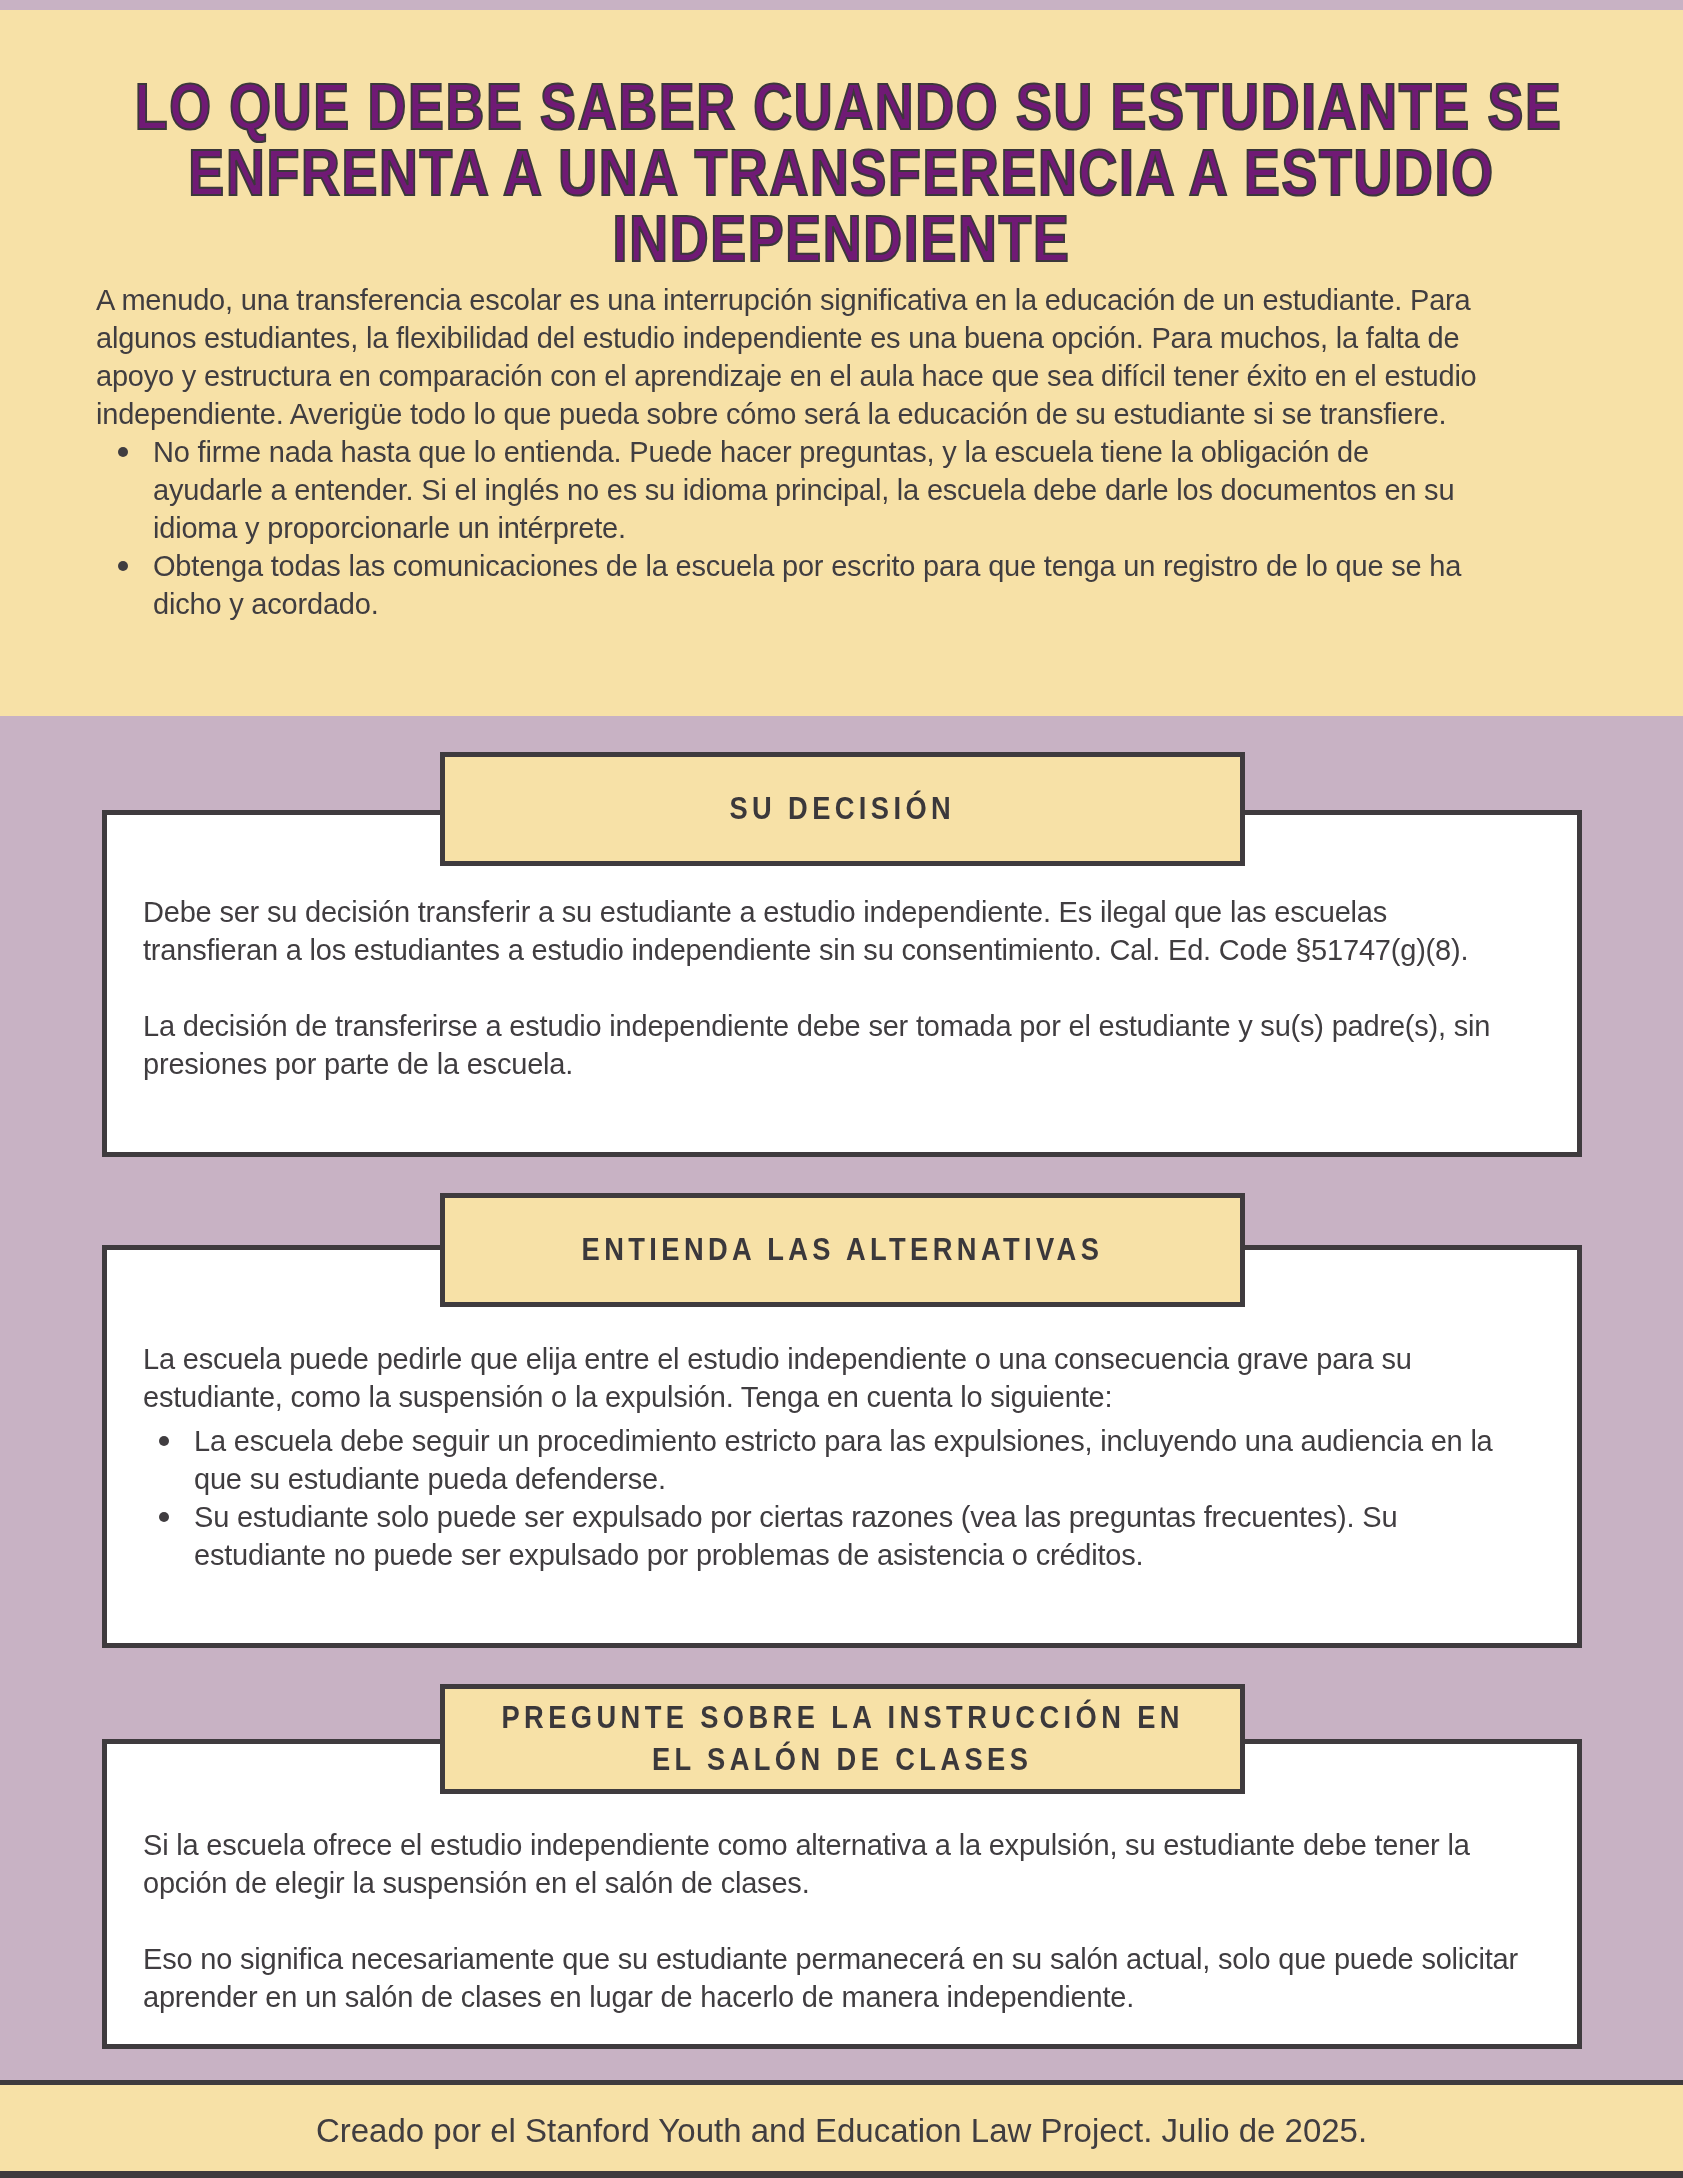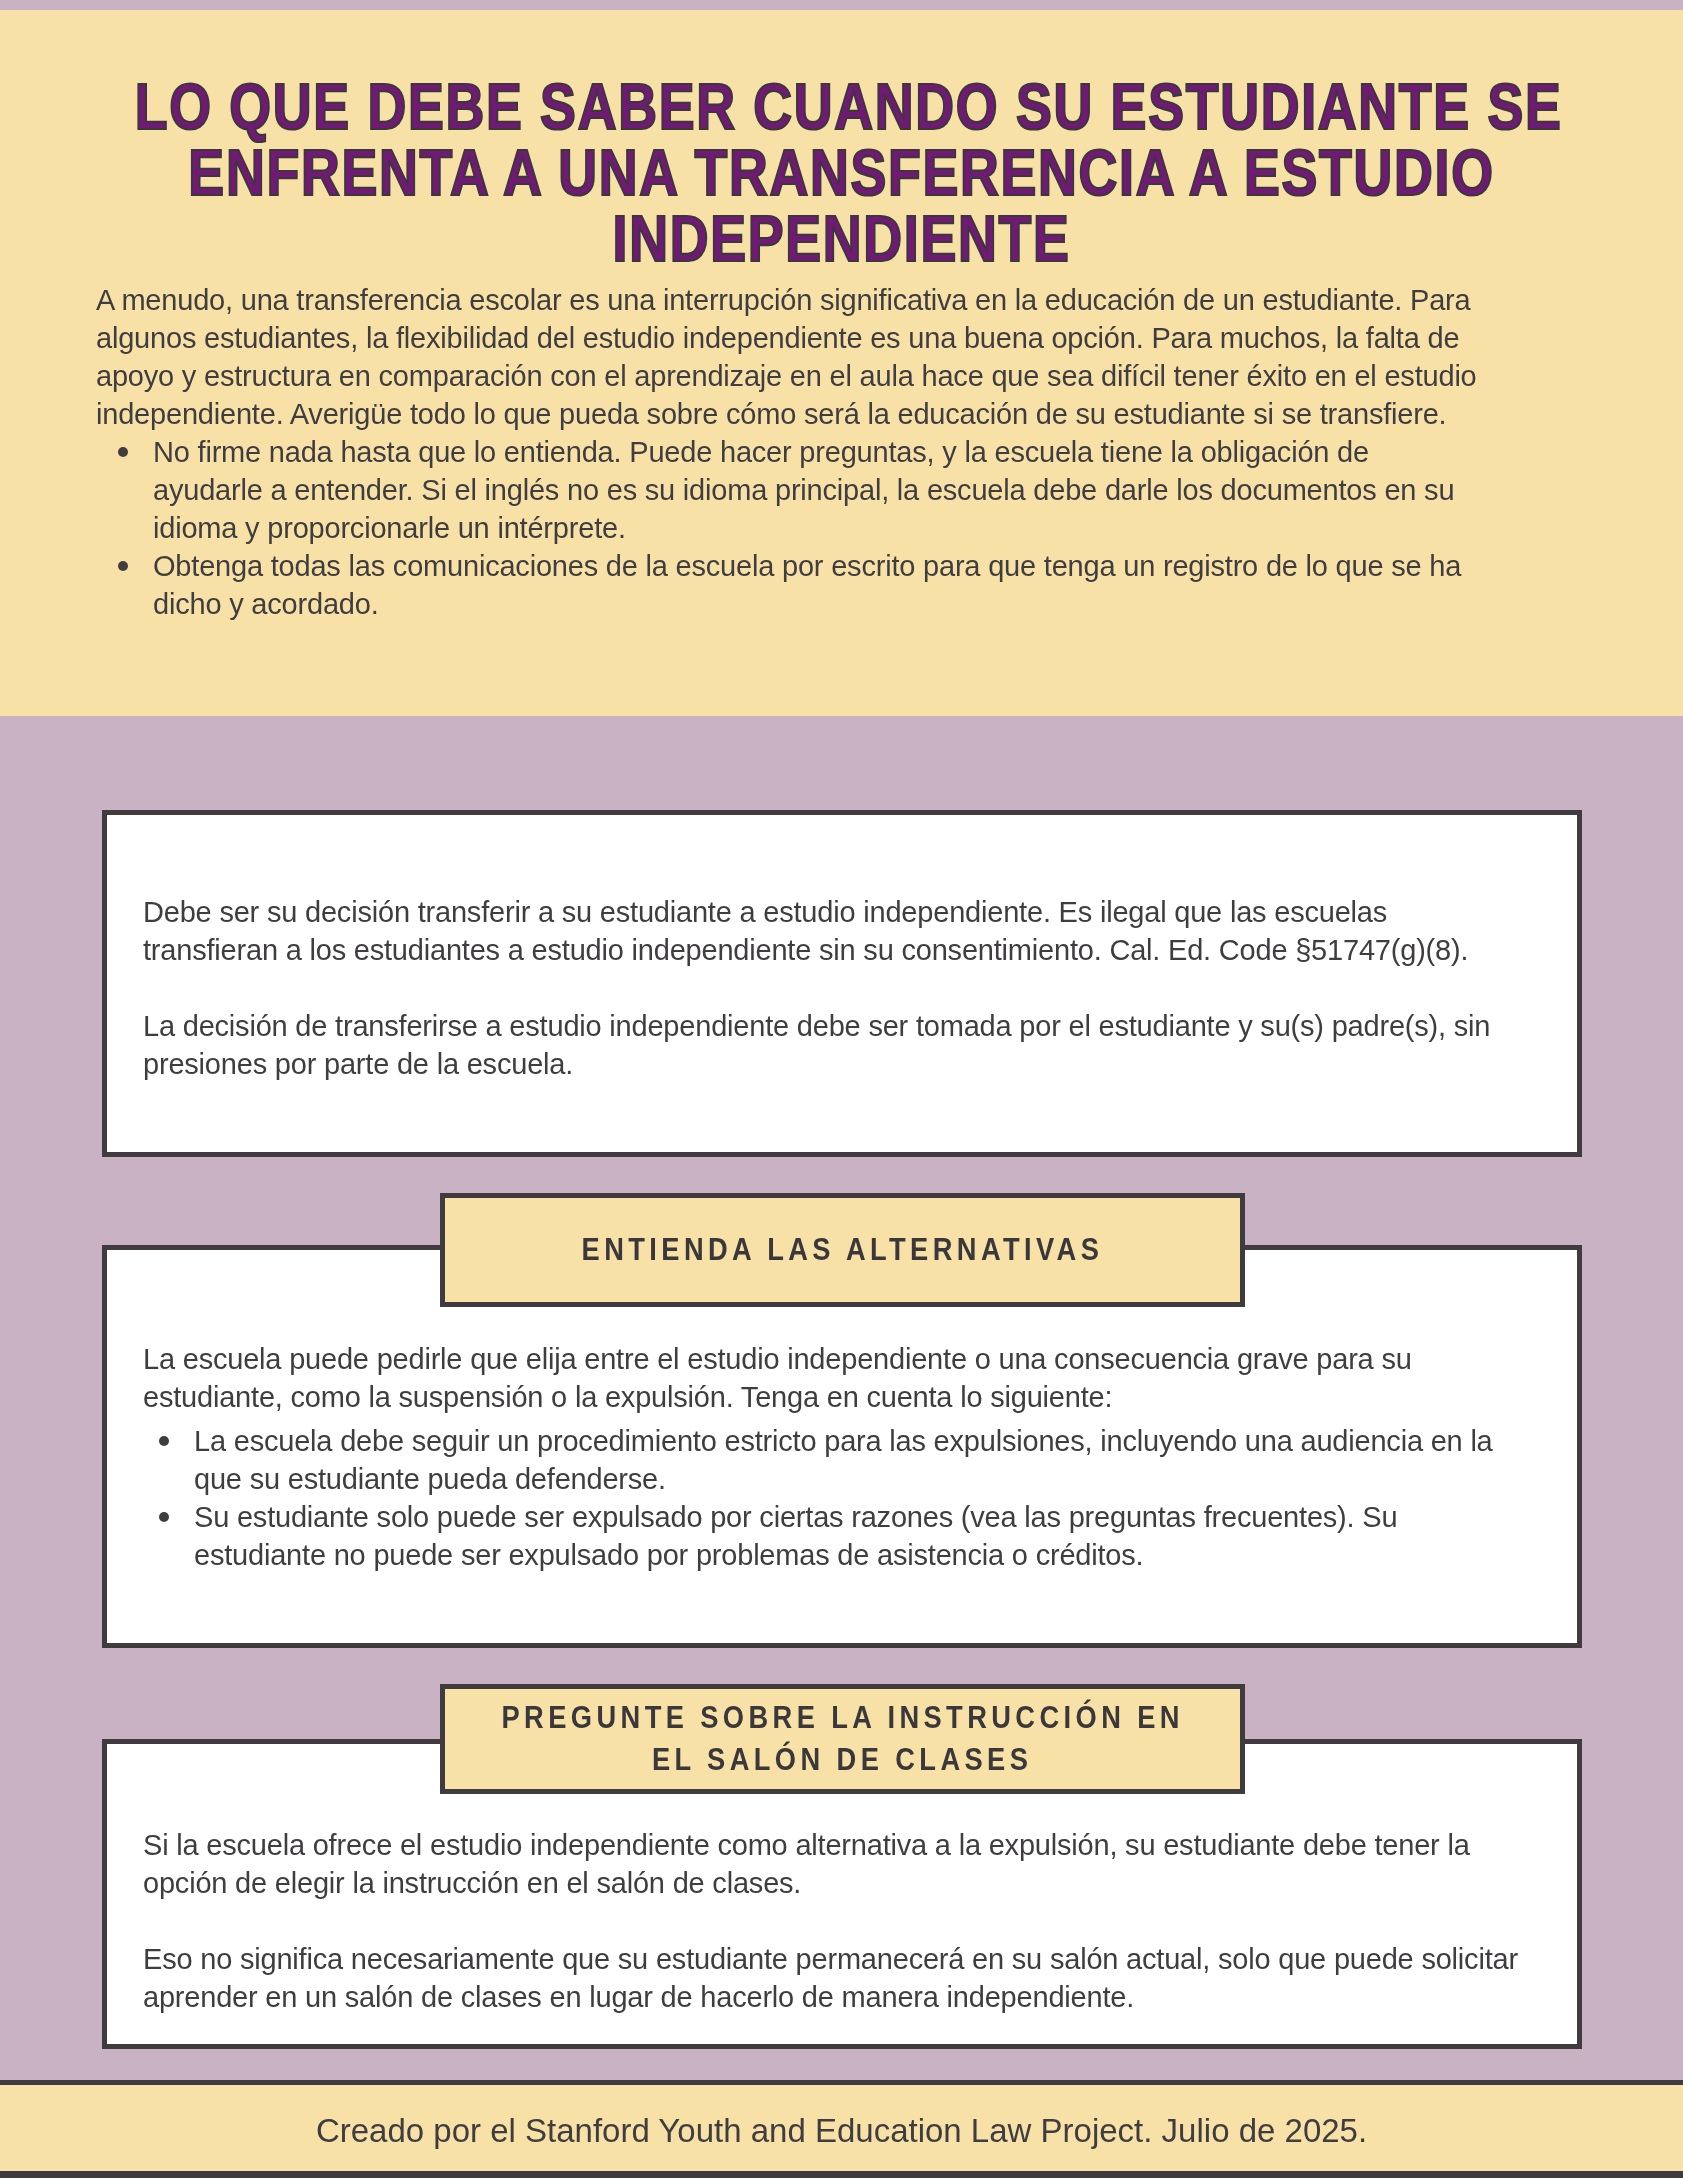--- a/index.html
+++ b/index.html
@@ -97,20 +97,23 @@
     <div class="bi">
       <span class="dot"></span>
       <span>No firme nada hasta que lo entienda. Puede hacer preguntas, y la escuela tiene la obligación de ayudarle a entender. Si el inglés no es su idioma principal, la escuela debe darle los documentos en su idioma y proporcionarle un intérprete.</span>
     </div>
     <div class="bi">
       <span class="dot"></span>
       <span>Obtenga todas las comunicaciones de la escuela por escrito para que tenga un registro de lo que se ha dicho y acordado.</span>
     </div>
   </div>
 
+  <div class="header-box" id="hdr1">
+    <span class="hline">SU DECISIÓN</span>
+  </div>
   <div class="white-box" id="box1">
     <div class="box-body bodytext">
       <p class="mb">Debe ser su decisión transferir a su estudiante a estudio independiente. Es ilegal que las escuelas transfieran a los estudiantes a estudio independiente sin su consentimiento. Cal. Ed. Code §51747(g)(8).</p>
       <p>La decisión de transferirse a estudio independiente debe ser tomada por el estudiante y su(s) padre(s), sin presiones por parte de la escuela.</p>
     </div>
   </div>
 
   <div class="header-box" id="hdr2">
     <span class="hline">ENTIENDA LAS ALTERNATIVAS</span>
   </div>
@@ -127,21 +130,21 @@
       </div>
     </div>
   </div>
 
   <div class="header-box" id="hdr3">
     <span class="hline">PREGUNTE SOBRE LA INSTRUCCIÓN EN</span>
     <span class="hline">EL SALÓN DE CLASES</span>
   </div>
   <div class="white-box" id="box3">
     <div class="box-body bodytext">
-      <p class="mb">Si la escuela ofrece el estudio independiente como alternativa a la expulsión, su estudiante debe tener la opción de elegir la instrucción en el salón de clases.</p>
+      <p class="mb">Si la escuela ofrece el estudio independiente como alternativa a la expulsión, su estudiante debe tener la opción de elegir la suspensión en el salón de clases.</p>
       <p>Eso no significa necesariamente que su estudiante permanecerá en su salón actual, solo que puede solicitar aprender en un salón de clases en lugar de hacerlo de manera independiente.</p>
     </div>
   </div>
 
   <div class="band" id="rule-bottom-1"></div>
   <div class="band" id="band-footer"></div>
   <div class="band" id="rule-bottom-2"></div>
   <div class="footer-text">Creado por el Stanford Youth and Education Law Project. Julio de 2025.</div>
 
 </div>

